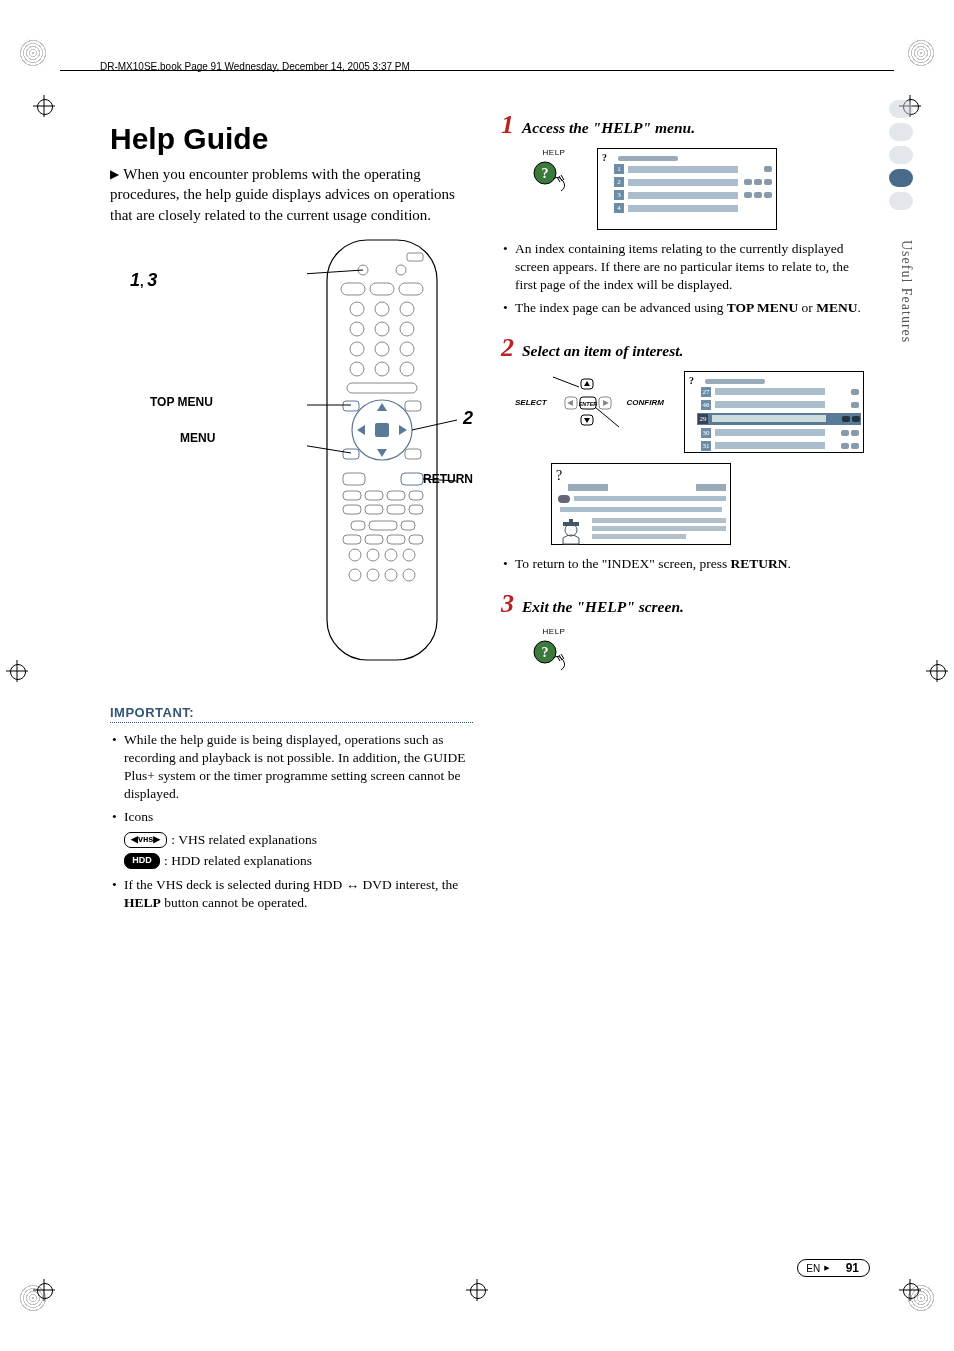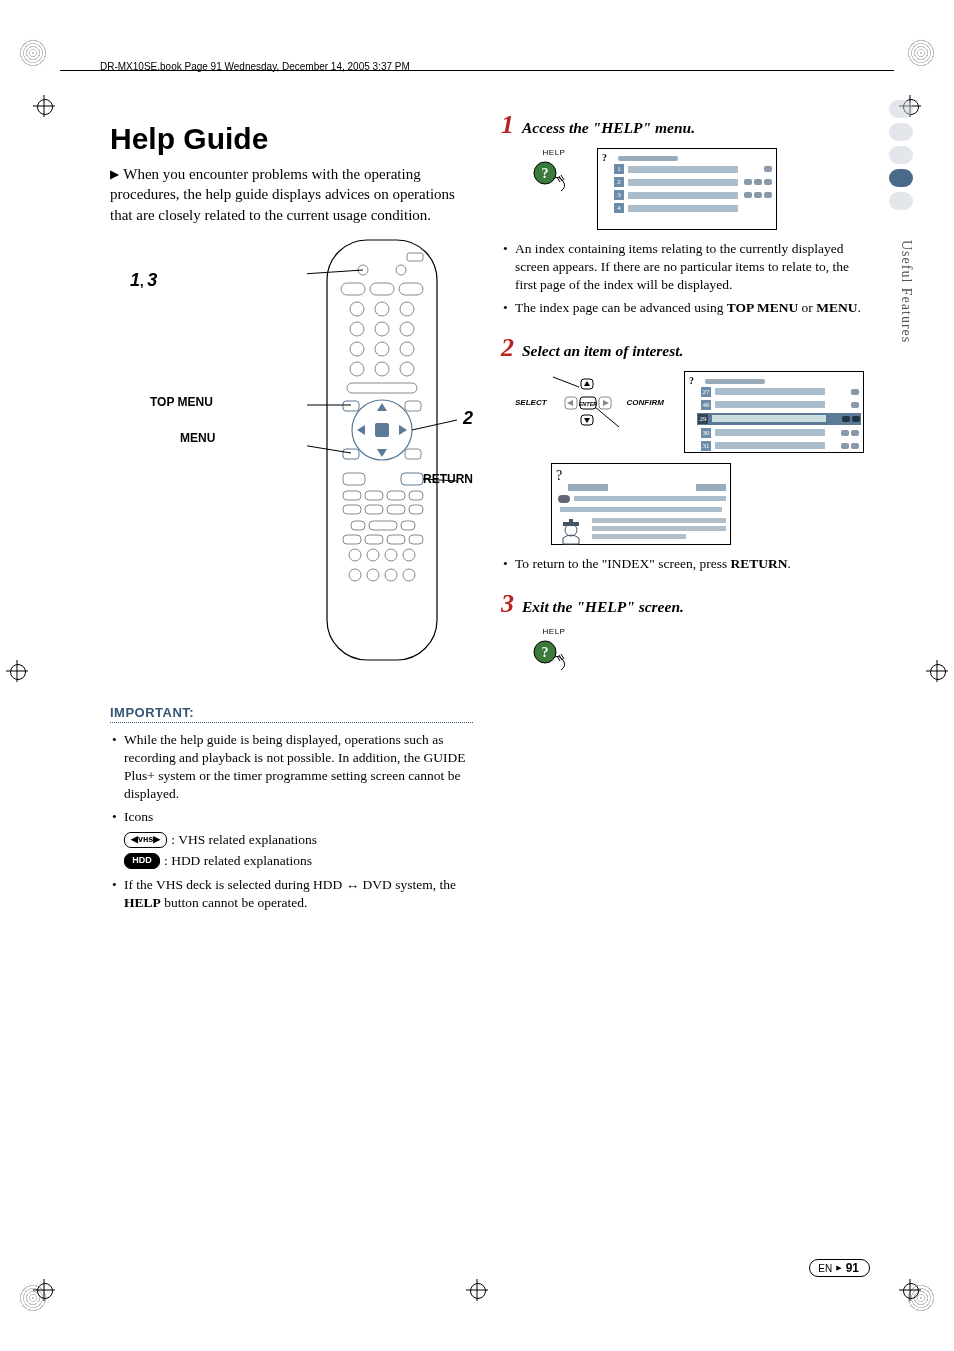--- a/index.html
+++ b/index.html
@@ -346,20 +346,21 @@
     display: flex;
     align-items: center;
     gap: 4px;
   }
   .footer-badge .tri {
     font-size: 7px;
   }
   .footer-badge .pg {
     font-weight: bold;
     font-size: 12px;
+    margin-left: 12px;
   }
 </style>
 </head>
 <body>
 
 <div class="page">
 
   <div class="crop-target ct-tl"></div>
   <div class="crop-target ct-tr"></div>
   <div class="crop-target ct-bl"></div>
@@ -499,21 +500,21 @@
       <div class="icon-line">
         <span class="icon-badge vhs">◀ᴠʜs▶</span>
         <span>: VHS related explanations</span>
       </div>
       <div class="icon-line">
         <span class="icon-badge">HDD</span>
         <span>: HDD related explanations</span>
       </div>
       <ul class="bullets" style="margin-top:4px">
         <li>
-          <span>If the VHS deck is selected during HDD </span>↔<span> DVD system, the </span><span class="boldtxt">HELP</span><span> button cannot be operated.</span>
+          <span>If the VHS deck is selected during HDD </span>↔<span> DVD interest, the </span><span class="boldtxt">HELP</span><span> button cannot be operated.</span>
         </li>
       </ul>
     </div>
 
     <div class="col">
 
       <div class="step">
         <div class="step-head">
           <div class="step-num">1</div>
           <div class="step-title">Access the "HELP" menu.</div>

